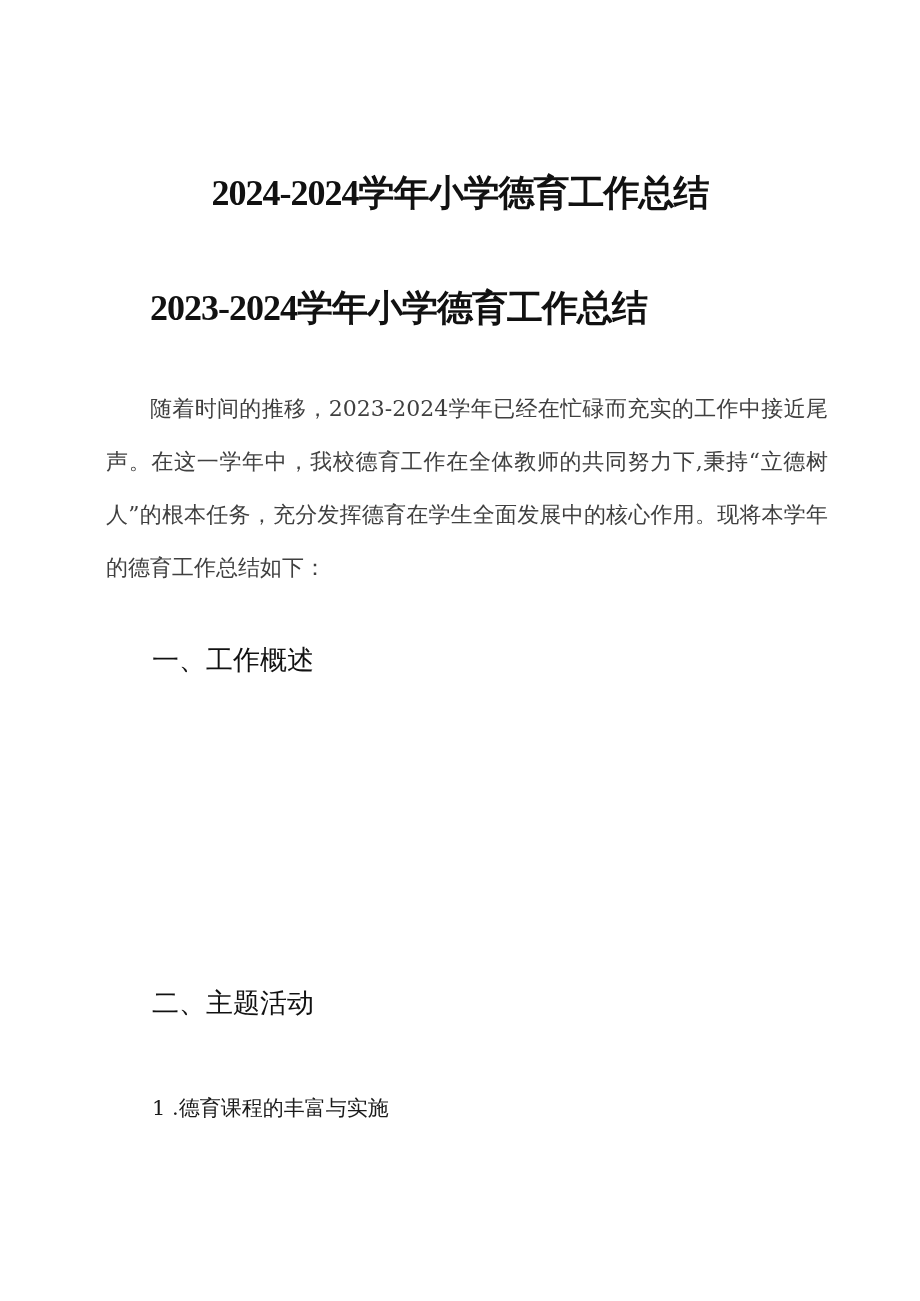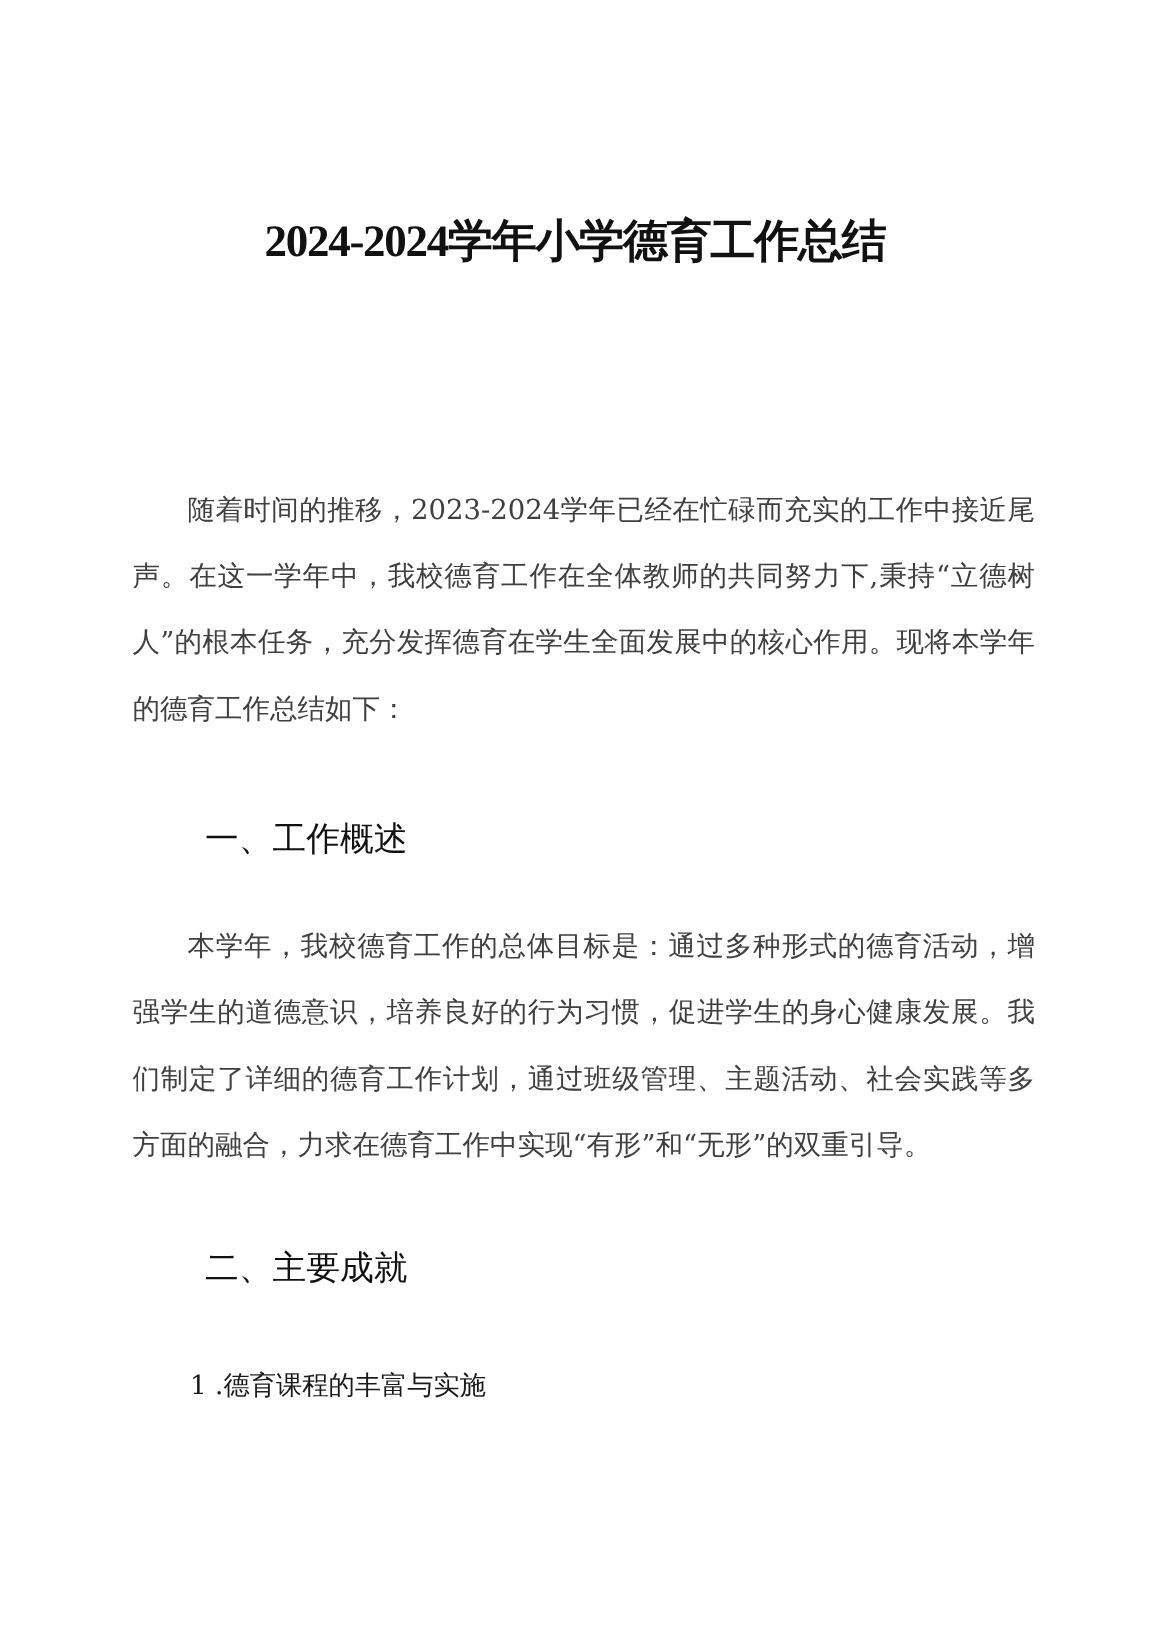--- a/index.html
+++ b/index.html
@@ -17,37 +17,37 @@
   }
   .para {
     position: absolute; left: 106px; width: 722px;
     font-family: "DejaVu Serif", "Liberation Serif", serif;
     font-size: 22px; line-height: 53px; margin: 0; text-indent: 44px;
     text-align: justify; color: #404040;
   }
   .p1 { top: 382px; }
   .p2 { top: 731px; }
   .heading {
-    position: absolute; left: 152px; margin: 12px;
+    position: absolute; left: 152px; margin: 0;
     font-family: "DejaVu Sans", "Liberation Sans", sans-serif;
     font-size: 27px; line-height: 40px; font-weight: normal; color: #111;
   }
   .h1 { top: 640px; }
   .h2 { top: 983px; }
   .subheading {
     position: absolute; left: 152px; top: 1088px; margin: 0;
     font-family: "DejaVu Serif", "Liberation Serif", serif;
     font-size: 21px; line-height: 40px; font-weight: normal; color: #1a1a1a;
   }
 </style>
 </head>
 <body>
 
 <div class="page">
   <h1 class="title">2024-2024学年小学德育工作总结</h1>
+  <h2 class="subtitle">2023-2024学年小学德育工作总结</h2>
   <p class="para p1">随着时间的推移，2023-2024学年已经在忙碌而充实的工作中接近尾声。在这一学年中，我校德育工作在全体教师的共同努力下,秉持“立德树人”的根本任务，充分发挥德育在学生全面发展中的核心作用。现将本学年的德育工作总结如下：</p>
 
   <h3 class="heading h1">一、工作概述</h3>
-  <p class="para p2">本学年，我校德育工作的总体目标是：通过多种形式的德育活动，增强学生的道德意识，培养良好的行为习惯，促进学生的身心健康发展。我们制定了详细的德育工作计划，通过班级管理、主题活动、社会实践等多方面的融合，力求在德育工作中实现“有形”和“无形”的双重引导。</p>
 
-  <h3 class="heading h2">二、主要成就</h3>
+  <h3 class="heading h2">二、主题活动</h3>
   <p class="subheading">1 .德育课程的丰富与实施</p>
 </div>
 
 </body></html>

